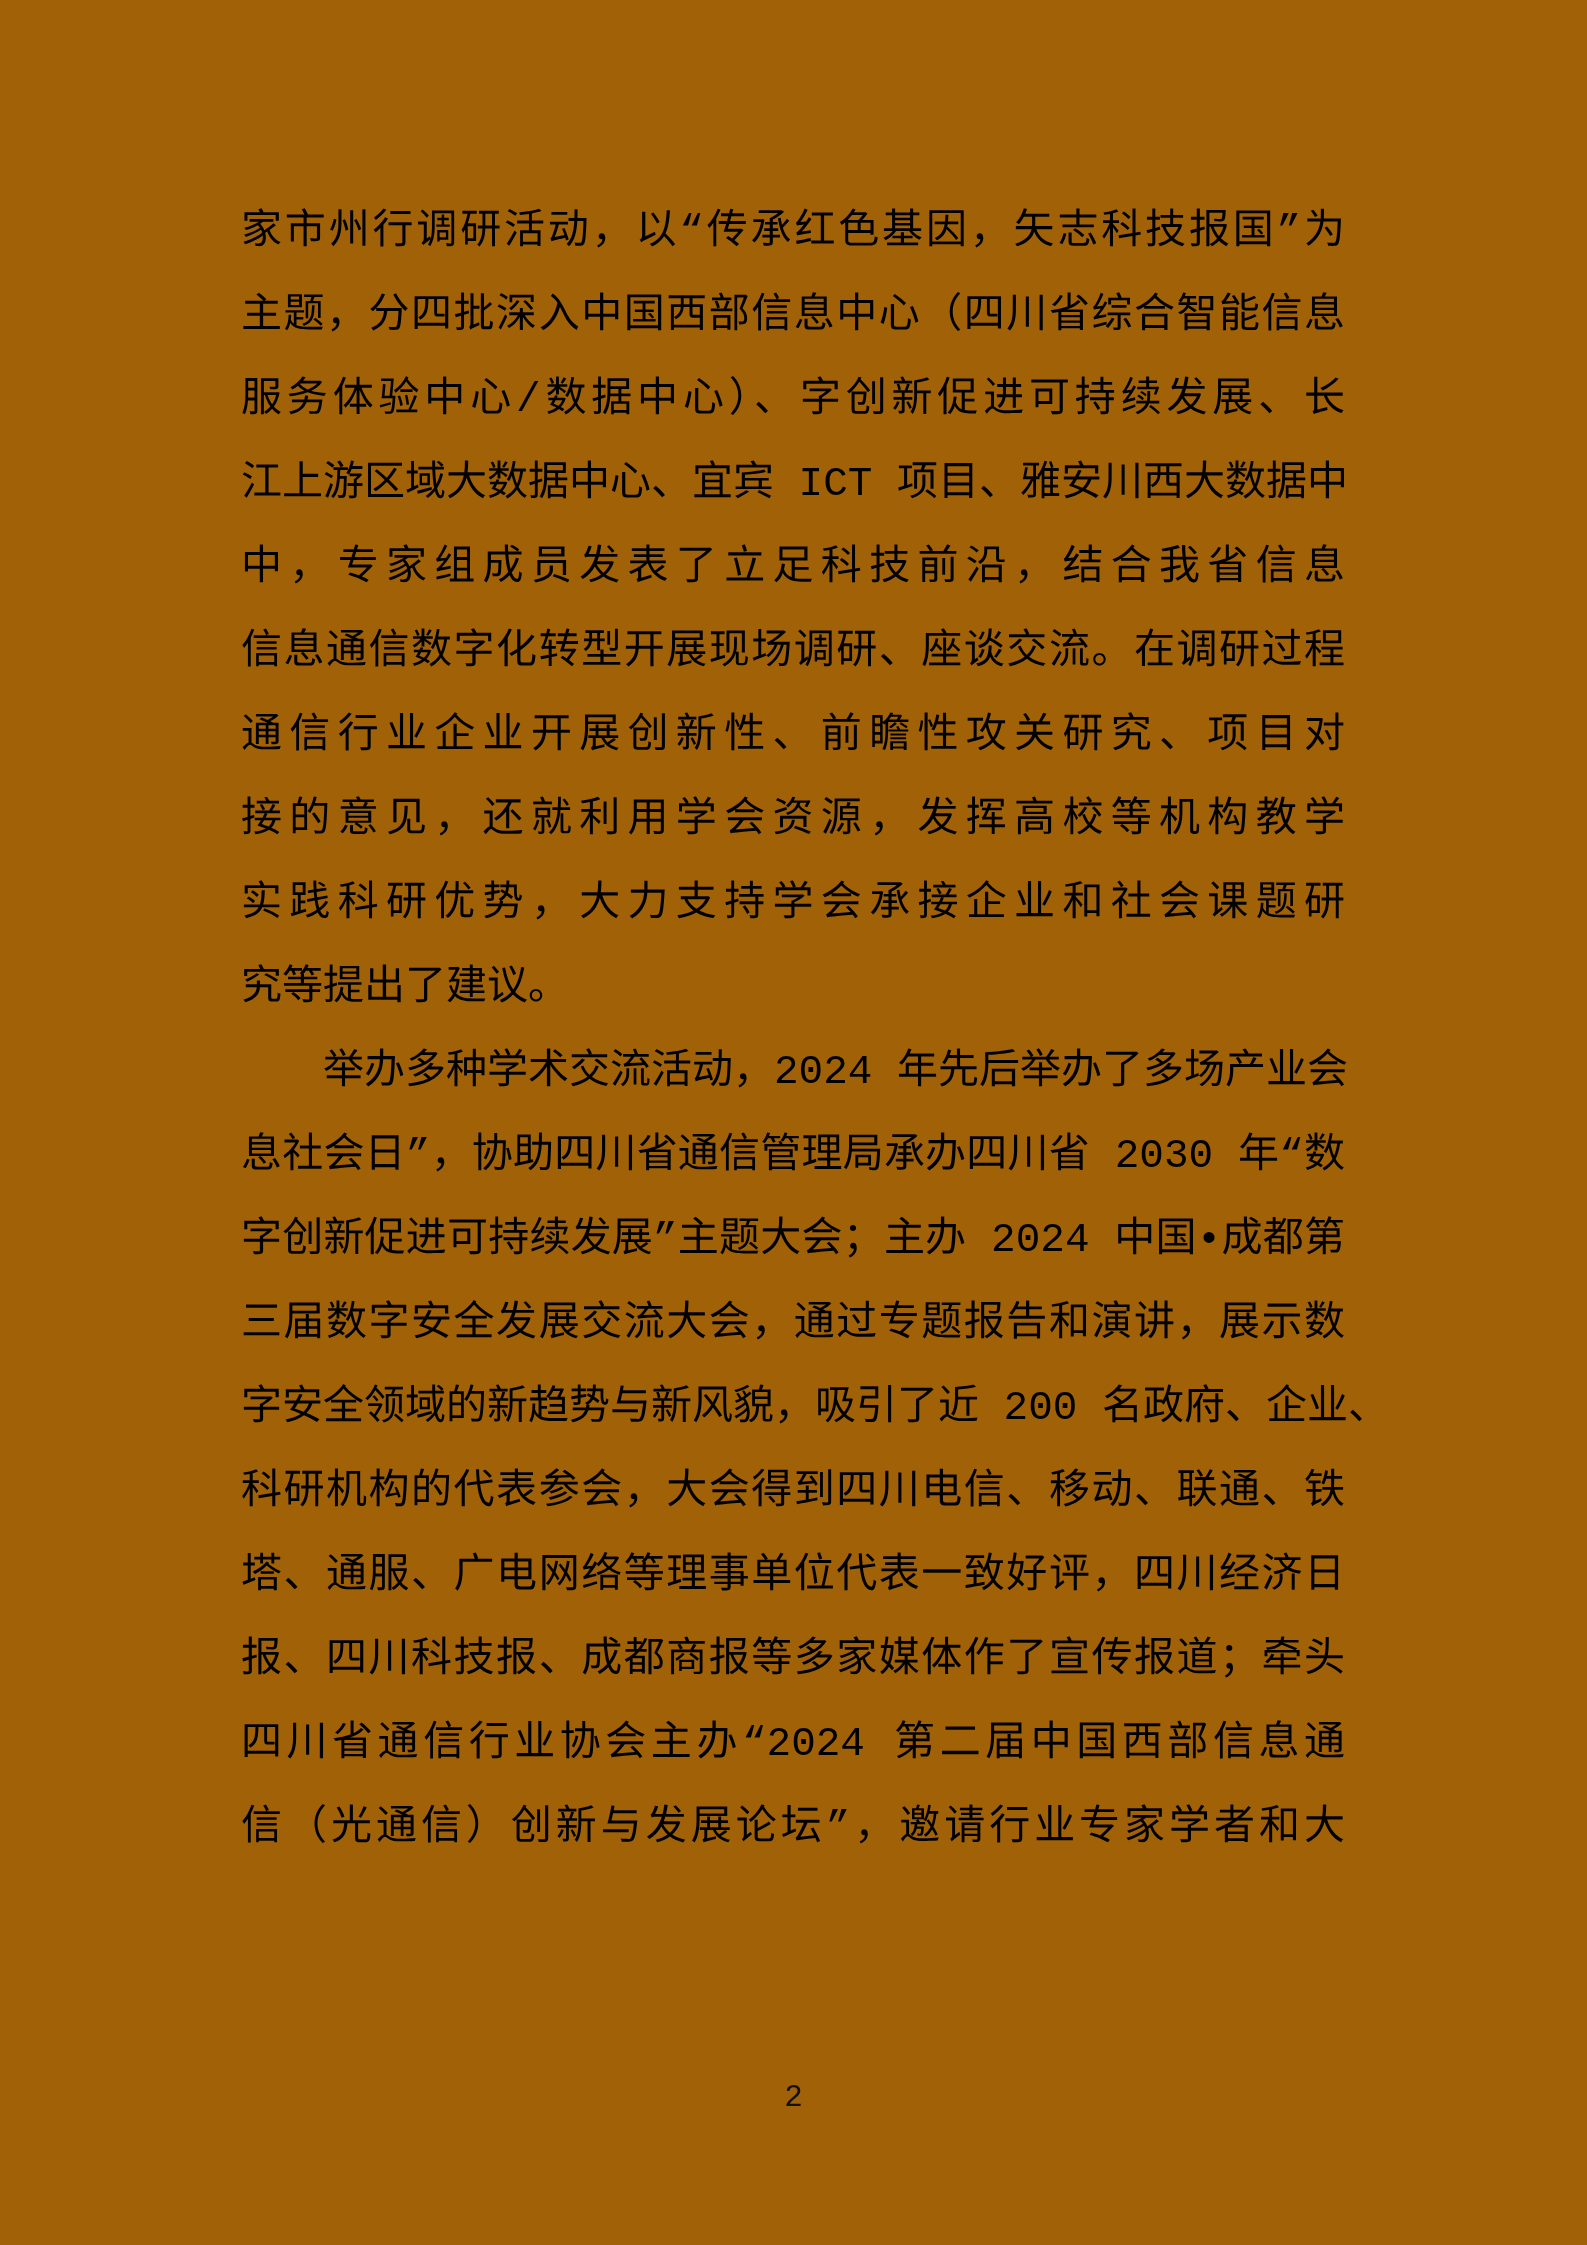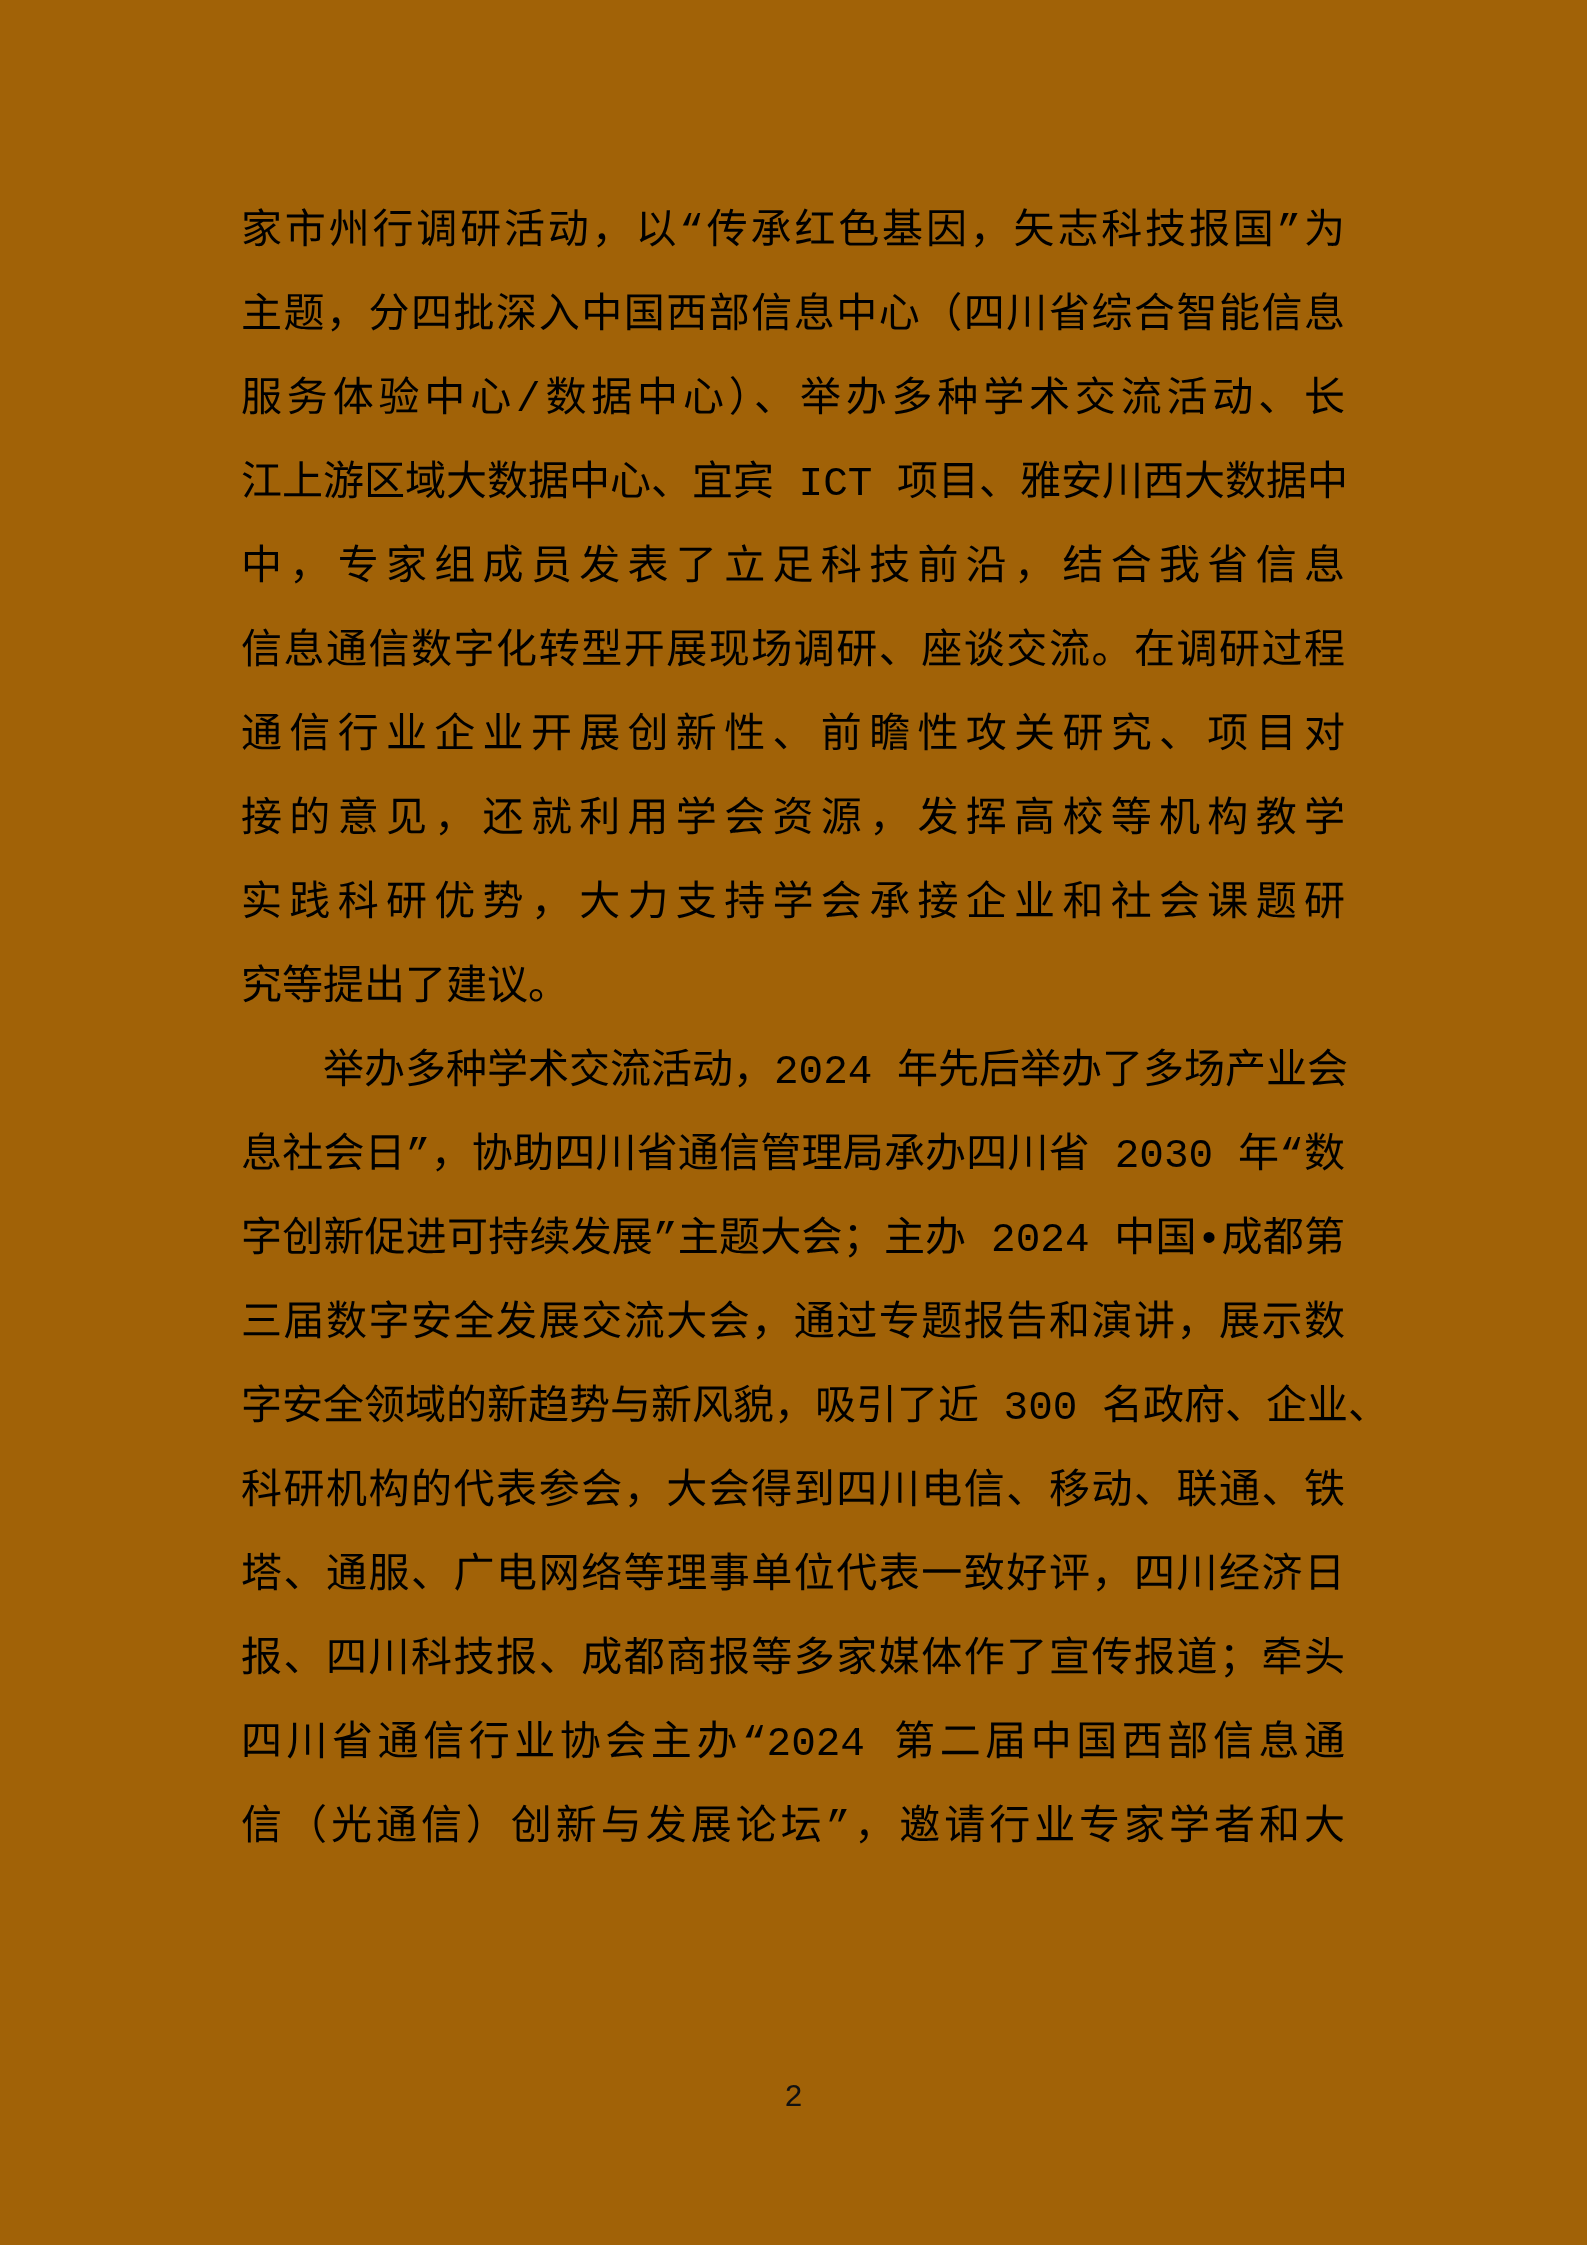--- a/index.html
+++ b/index.html
@@ -53,33 +53,33 @@
     color: #111111;
   }
 </style>
 </head>
 <body>
 
 <div class="page">
   <div class="textblock">
     <div class="line">家市州行调研活动，以“传承红色基因，矢志科技报国”为</div>
     <div class="line">主题，分四批深入中国西部信息中心（四川省综合智能信息</div>
-    <div class="line">服务体验中心/数据中心）、举办多种学术交流活动、长</div>
+    <div class="line">服务体验中心/数据中心）、字创新促进可持续发展、长</div>
     <div class="line">江上游区域大数据中心、宜宾 ICT 项目、雅安川西大数据中</div>
     <div class="line">中，专家组成员发表了立足科技前沿，结合我省信息</div>
     <div class="line">信息通信数字化转型开展现场调研、座谈交流。在调研过程</div>
     <div class="line">通信行业企业开展创新性、前瞻性攻关研究、项目对</div>
     <div class="line">接的意见，还就利用学会资源，发挥高校等机构教学</div>
     <div class="line">实践科研优势，大力支持学会承接企业和社会课题研</div>
     <div class="line end">究等提出了建议。</div>
     <div class="line ind">举办多种学术交流活动，2024 年先后举办了多场产业会</div>
     <div class="line">息社会日”，协助四川省通信管理局承办四川省 2030 年“数</div>
     <div class="line">字创新促进可持续发展”主题大会；主办 2024 中国•成都第</div>
     <div class="line">三届数字安全发展交流大会，通过专题报告和演讲，展示数</div>
-    <div class="line">字安全领域的新趋势与新风貌，吸引了近 300 名政府、企业、</div>
+    <div class="line">字安全领域的新趋势与新风貌，吸引了近 200 名政府、企业、</div>
     <div class="line">科研机构的代表参会，大会得到四川电信、移动、联通、铁</div>
     <div class="line">塔、通服、广电网络等理事单位代表一致好评，四川经济日</div>
     <div class="line">报、四川科技报、成都商报等多家媒体作了宣传报道；牵头</div>
     <div class="line">四川省通信行业协会主办“2024 第二届中国西部信息通</div>
     <div class="line">信（光通信）创新与发展论坛”，邀请行业专家学者和大</div>
   </div>
 
   <div class="footer">
     <span class="page-number">2</span>
   </div>

